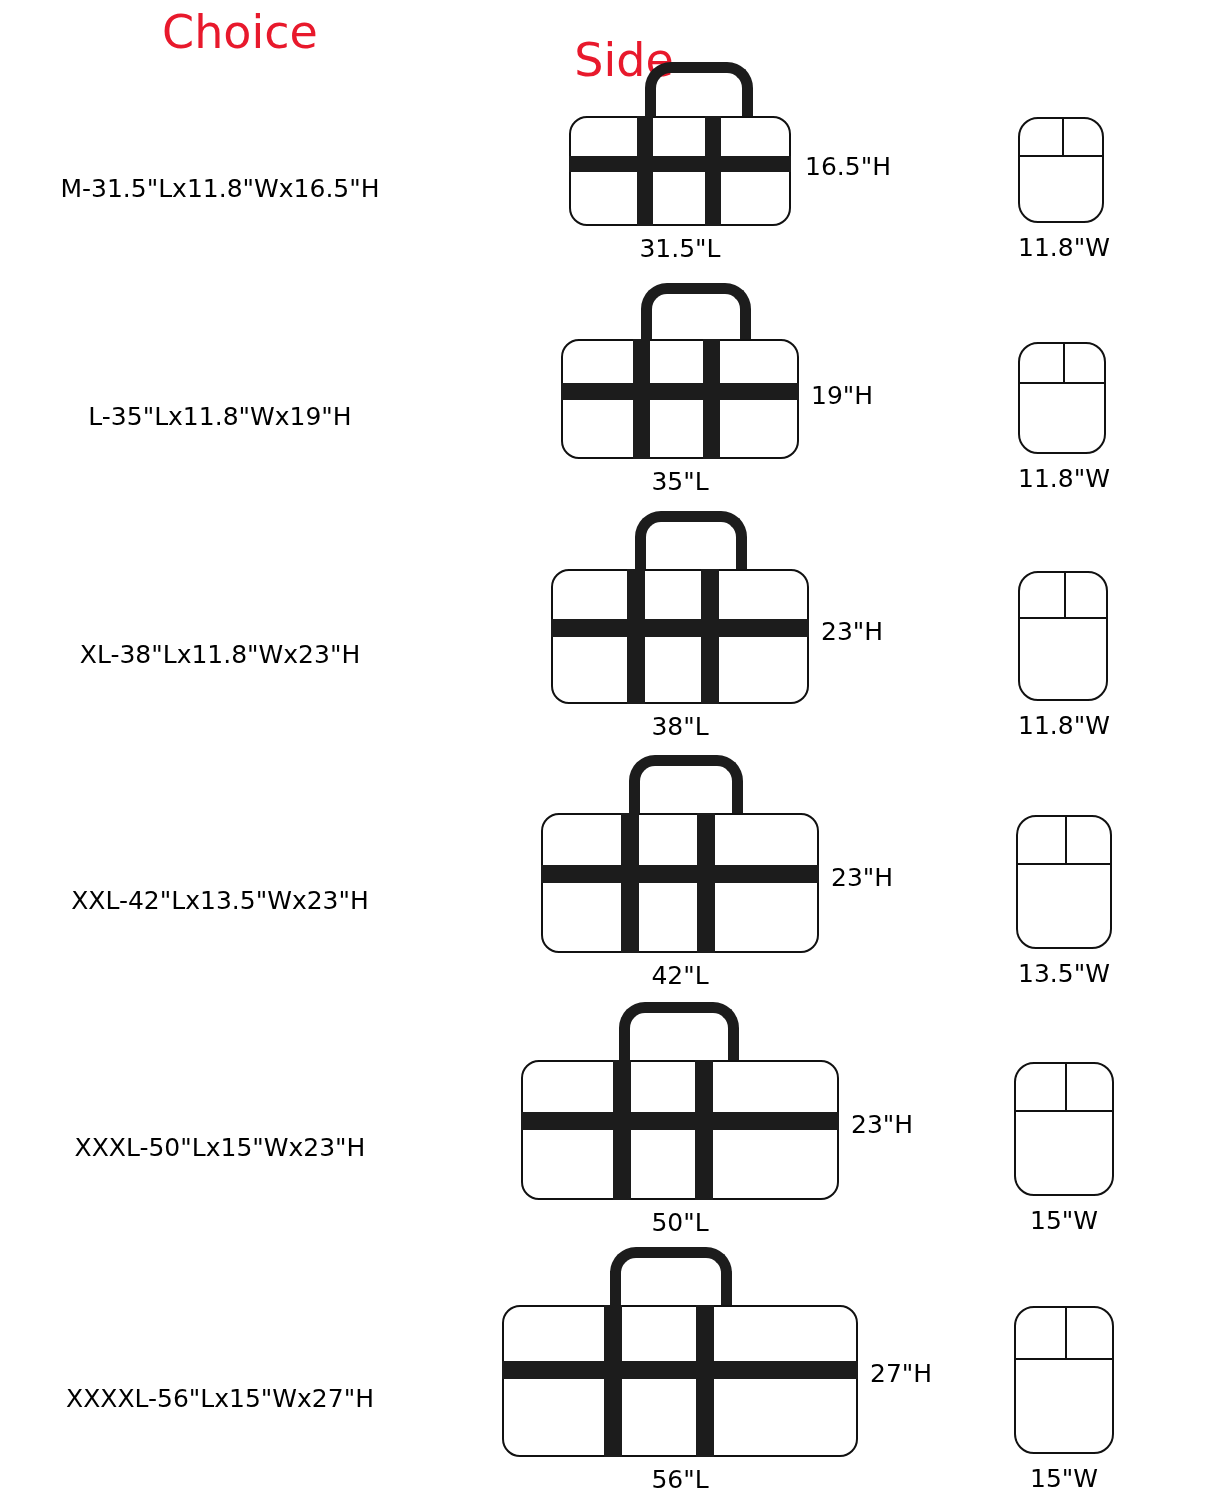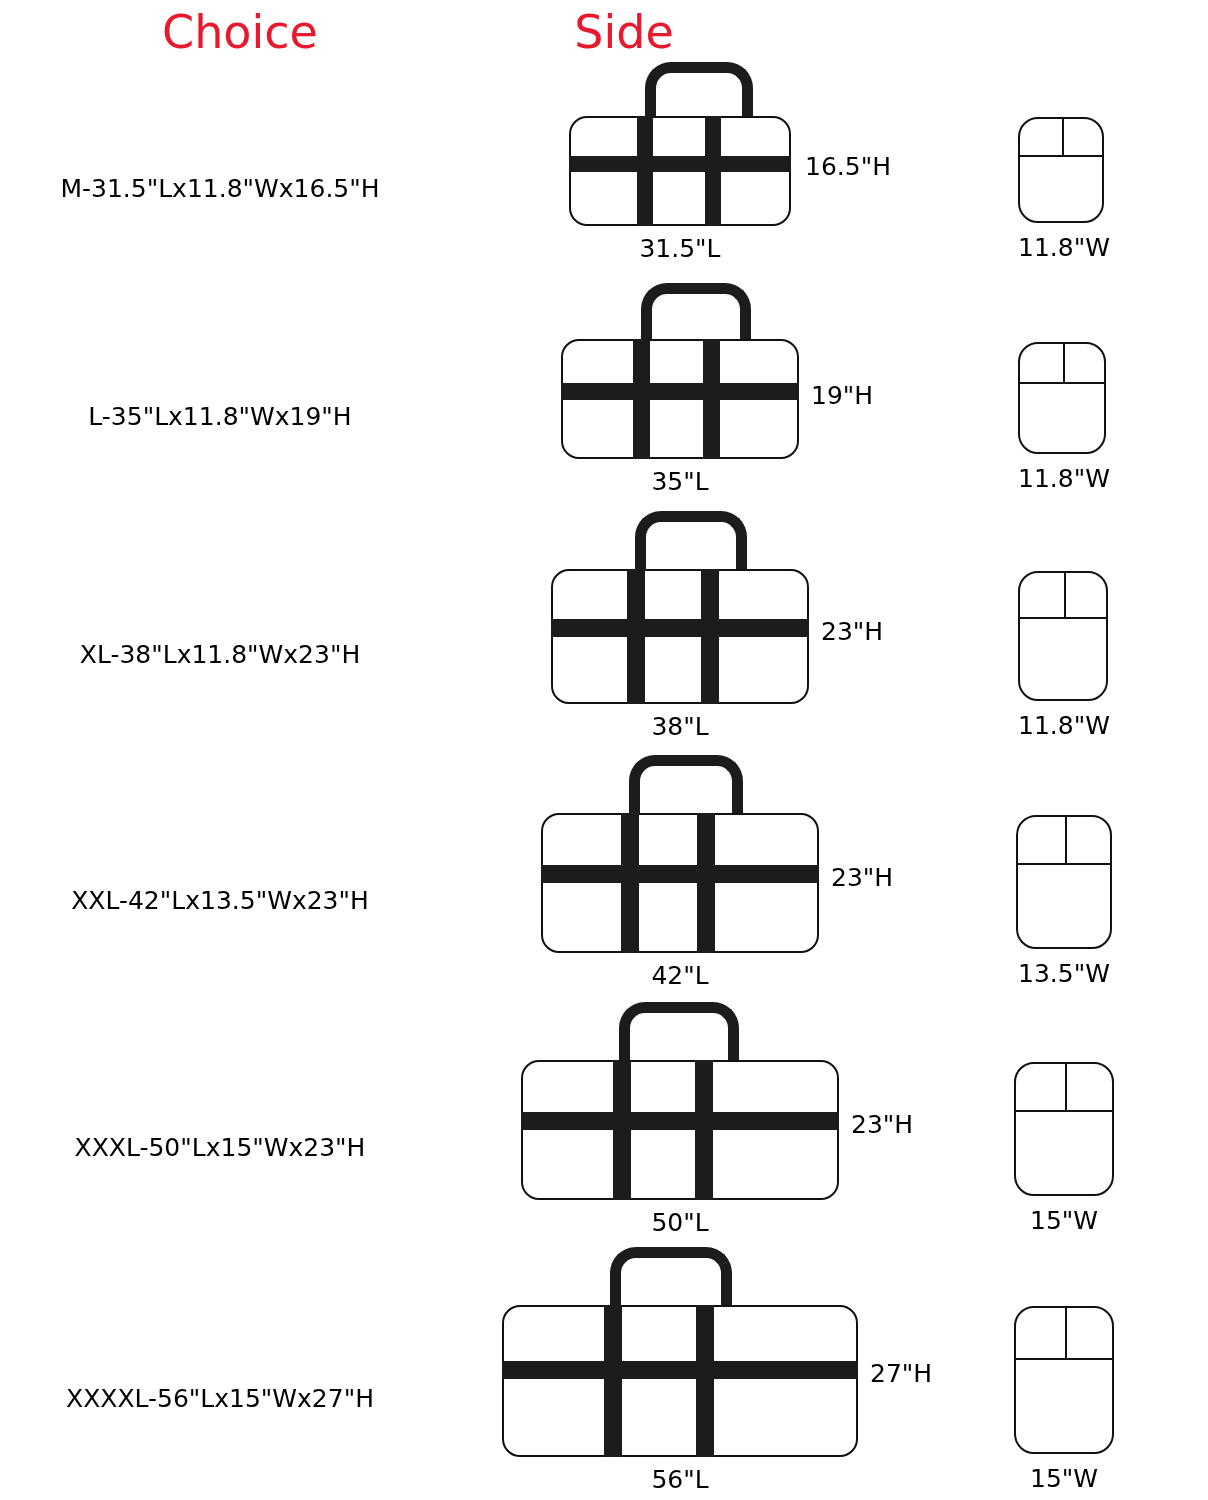--- a/index.html
+++ b/index.html
@@ -28,21 +28,21 @@
   }
   .hdr {
     color: #e8192c;
     font-size: 46px;
     line-height: 64px;
     text-align: center;
     font-family: "DejaVu Sans", sans-serif;
   }
   .hdr-size { width: 440px; }
   .hdr-front { width: 480px; }
-  .hdr-side { width: 288px; }
+  .hdr-side { width: 288px; margin-top: 28px; }
 
   
   .row {
     display: flex;
     align-items: center;
     width: 1208px;
   }
   .col-size {
     width: 440px;
     text-align: center;

